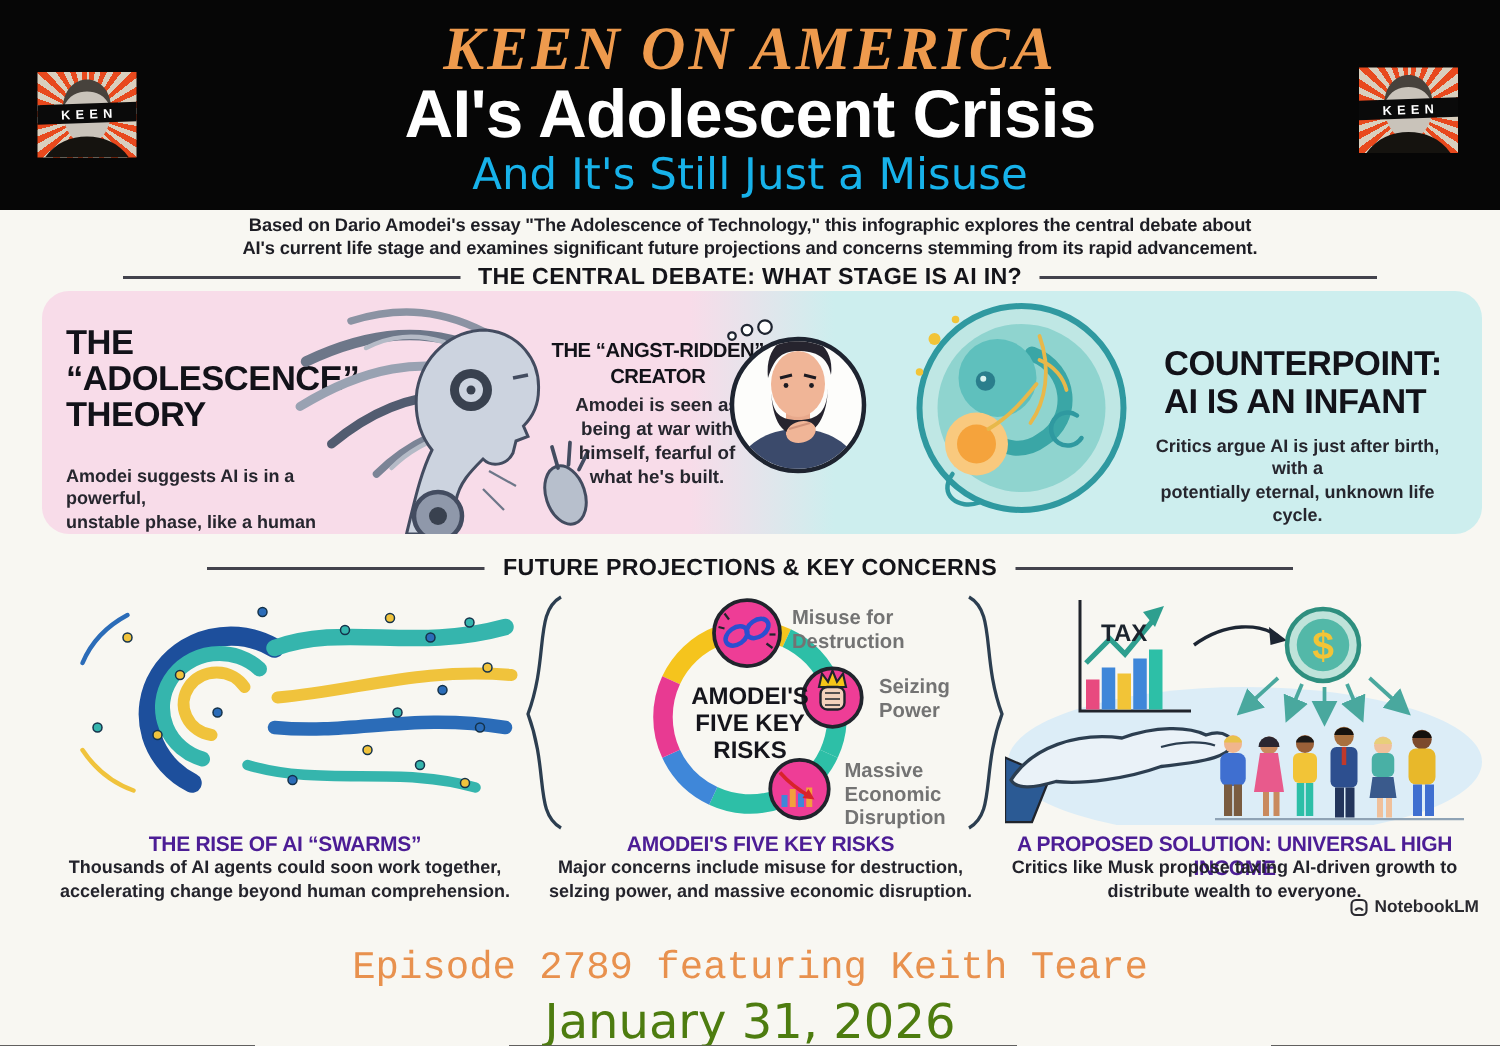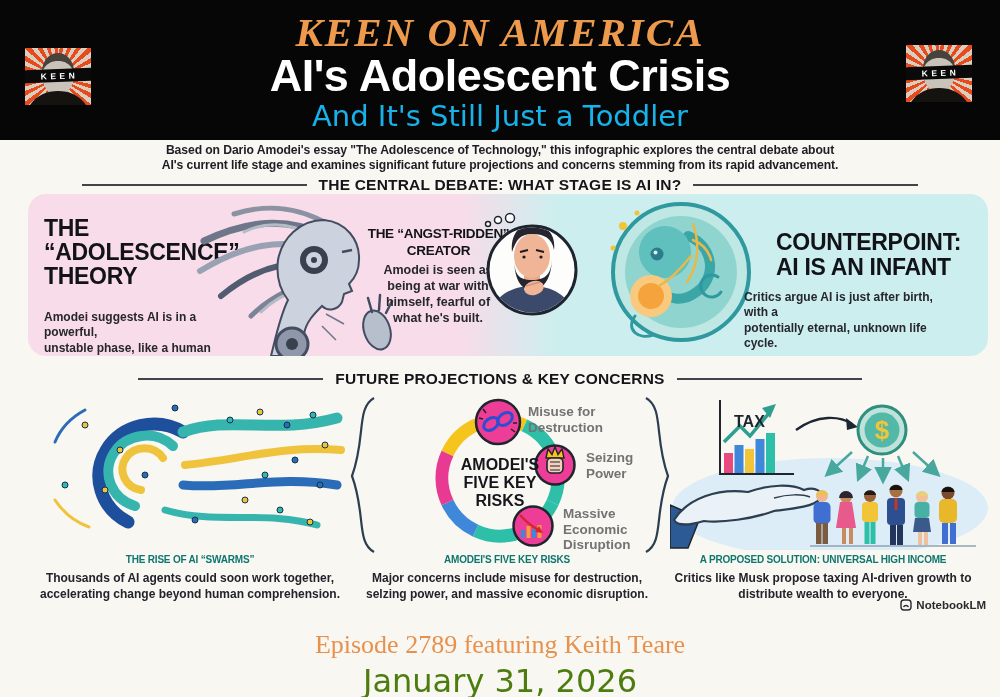--- a/index.html
+++ b/index.html
@@ -25,27 +25,27 @@
   .intro{left:0;right:0;text-align:center;font-size:12.2px;font-weight:600;letter-spacing:-0.1px;
          color:#1d1d24;white-space:nowrap;}
   .sec-header{left:0;right:0;display:flex;align-items:center;justify-content:center;gap:12px;}
   .sec-header .h-line{height:2px;background:#43434d;}
   .sec-header .h-title{font-weight:800;font-size:15.5px;letter-spacing:0.2px;color:#141419;}
   .w225{width:225px;} .w185{width:185px;}
   .debate-box{left:28px;top:54px;width:944px;height:162px;border-radius:18px;overflow:hidden;
     background:linear-gradient(90deg,#f8dce9 0%,#f8dce9 45%,#cdeeee 55%,#cdeeee 100%);padding-left:16px;}
   .deb-h{position:absolute;font-weight:800;letter-spacing:-0.3px;color:#121219;white-space:pre-line;}
   .deb-b{position:absolute;font-weight:600;font-size:12px;line-height:1.28;color:#26262e;white-space:pre-line;}
-  .cap-h{position:absolute;font-weight:800;font-size:10px;letter-spacing:-0.2px;color:#0f766e;text-align:center;}
+  .cap-h{position:absolute;font-weight:800;font-size:14px;letter-spacing:-0.2px;color:#4c1d95;text-align:center;}
   .cap-b{position:absolute;font-weight:600;font-size:12px;line-height:1.3;color:#23232b;text-align:center;white-space:pre-line;}
   .risk{position:absolute;font-weight:800;font-size:13.5px;line-height:1.15;color:#737373;white-space:pre-line;}
   .ring-c{position:absolute;font-weight:800;font-size:16px;line-height:1.12;text-align:center;color:#15151c;white-space:pre-line;}
   .watermark{display:flex;align-items:center;gap:4px;font-weight:600;font-size:11.5px;color:#2a2a30;}
   
-  .ep-line{left:0;right:0;top:630px;text-align:center;font-family:Liberation Serif, serif;
+  .ep-line{left:0;right:0;top:630px;text-align:center;font-family:Liberation Mono, monospace;
            font-size:26px;color:#e8914e;}
   .date-line{left:0;right:0;top:662px;text-align:center;font-family:"DejaVu Sans",sans-serif;
            font-size:32px;color:#4d7c0f;}
 </style>
 </head>
 <body>
 
 <div class="stage">
 
   <div class="keen-logo abs" style="left:25px;top:48px;">
@@ -76,21 +76,21 @@
     <svg viewBox="0 0 66 57">
       <path d="M33,8 C43,8 49,16 49,26 C49,38 42,48 33,48 C24,48 17,38 17,26 C17,16 23,8 33,8 Z" fill="#c9c3ba"></path>
       <path d="M17,24 C17,12 25,5 33,5 C41,5 49,12 49,24 C45,15 39,13 33,13 C27,13 21,15 17,24 Z" fill="#47423c"></path>
       <path d="M5,57 C12,47 22,43 33,43 C44,43 54,47 61,57 Z" fill="#15130f"></path>
     </svg>
     <div class="logo-bar">KEEN</div>
   </div>
 
   <div class="abs show-title">KEEN ON AMERICA</div>
   <div class="abs main-title">AI's Adolescent Crisis</div>
-  <div class="abs subtitle">And It's Still Just a Toddler</div>
+  <div class="abs subtitle">And It's Still Just a Misuse</div>
 
   <div class="abs card">
 
     <div class="abs intro" style="top:3px;">Based on Dario Amodei's essay "The Adolescence of Technology," this infographic explores the central debate about</div>
     <div class="abs intro" style="top:18px;">AI's current life stage and examines significant future projections and concerns stemming from its rapid advancement.</div>
 
     <div class="abs sec-header" style="top:36px;">
       <div class="h-line w225"></div>
       <div class="h-title">THE CENTRAL DEBATE: WHAT STAGE IS AI IN?</div>
       <div class="h-line w225"></div>
@@ -181,21 +181,21 @@
           <path d="M128,96 a11,11 0 1 1 -3,-15"></path>
           <path d="M42,120 C32,134 46,144 60,139"></path>
         </g>
         <circle cx="30" cy="30" r="4" fill="#f2c437"></circle>
         <circle cx="44" cy="17" r="2.5" fill="#f2c437"></circle>
         <circle cx="20" cy="52" r="2.5" fill="#f2c437"></circle>
       </svg>
 
       <div class="deb-h" style="left:748px;top:36px;width:220px;font-size:23px;line-height:1.08;">COUNTERPOINT:
 AI IS AN INFANT</div>
-      <div class="deb-b" style="left:716px;top:96px;width:210px;">Critics argue AI is just after birth, with a
+      <div class="deb-b" style="left:732px;top:96px;width:210px;text-align:center;">Critics argue AI is just after birth, with a
 potentially eternal, unknown life cycle.</div>
     </div>
 
     <div class="abs sec-header" style="top:230px;">
       <div class="h-line w185"></div>
       <div class="h-title">FUTURE PROJECTIONS &amp; KEY CONCERNS</div>
       <div class="h-line w185"></div>
     </div>
 
     <svg class="abs" style="left:25px;top:250px;width:330px;height:160px;" viewBox="0 0 330 160">

